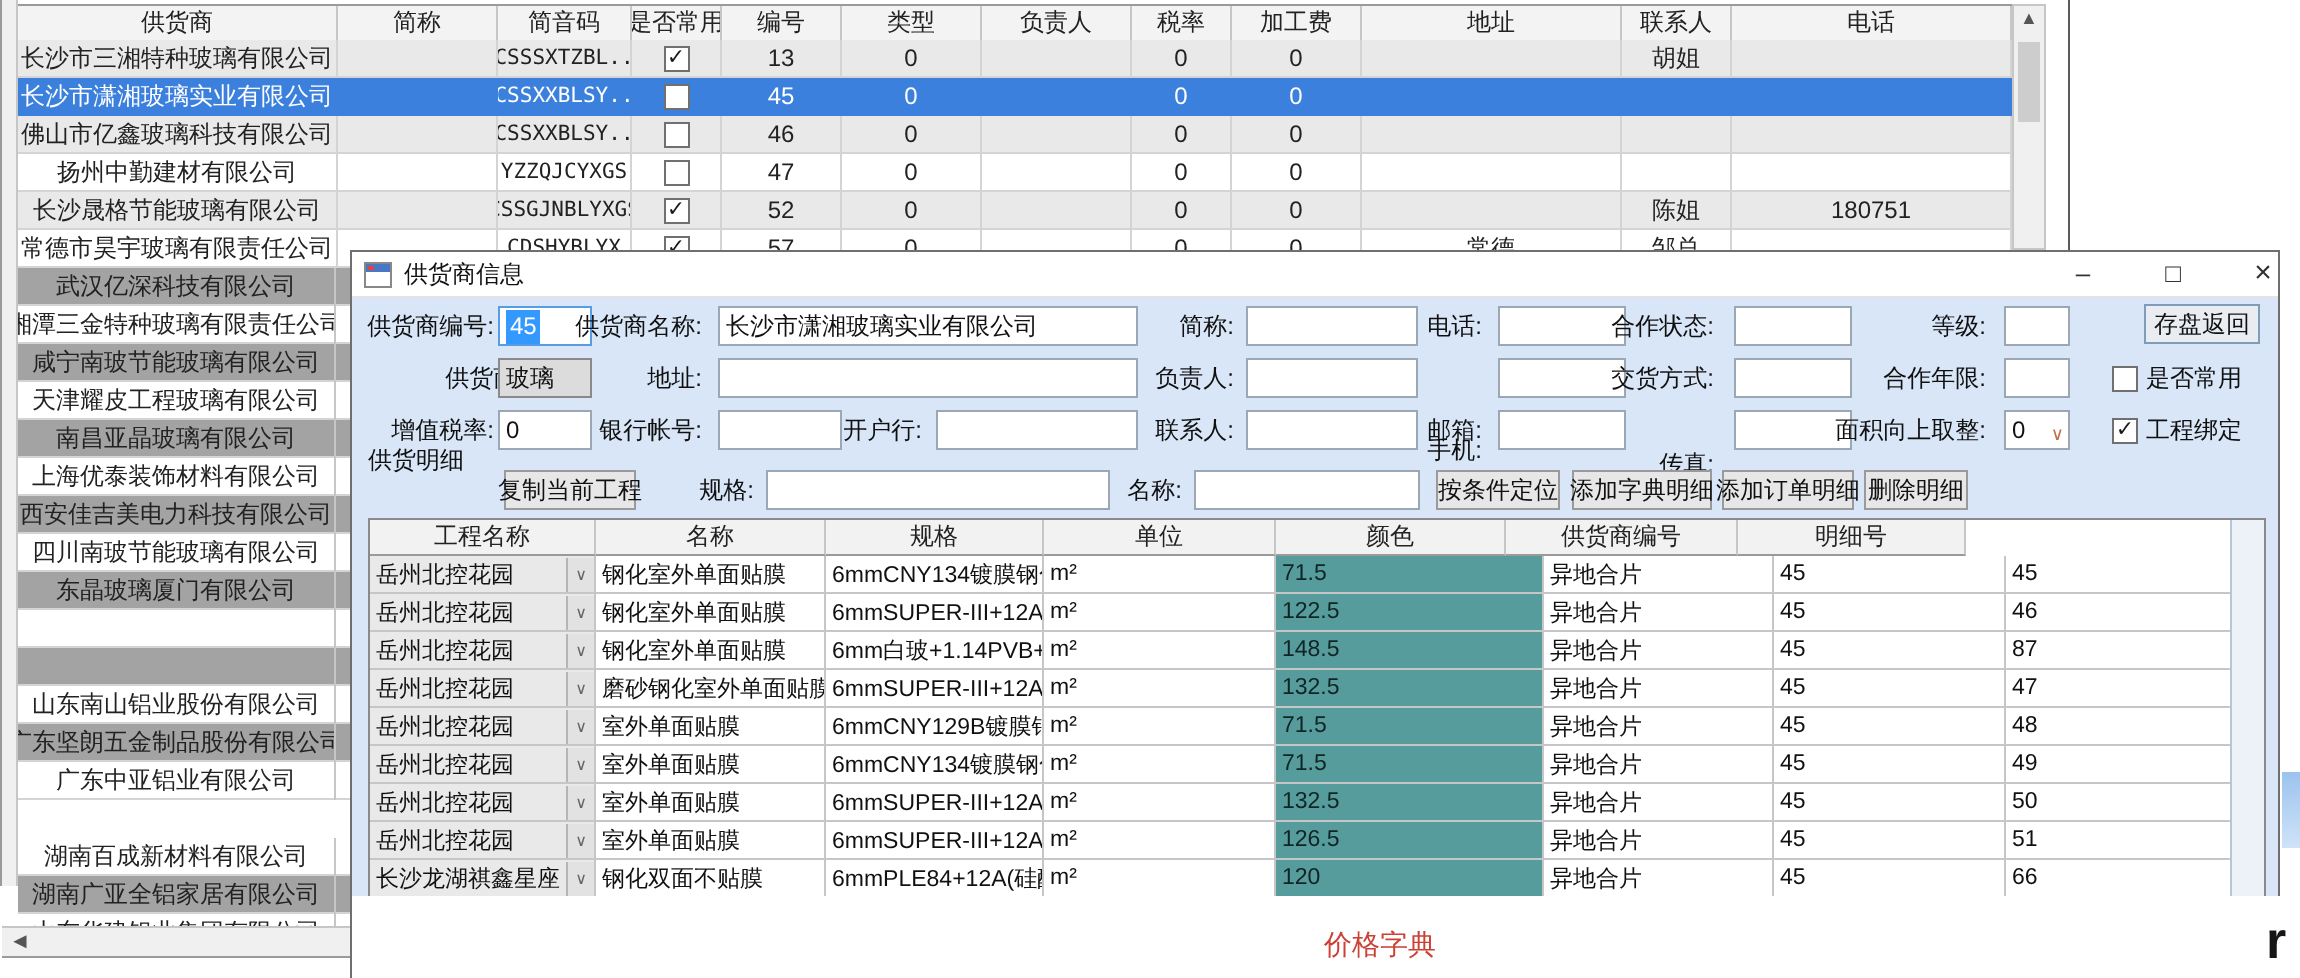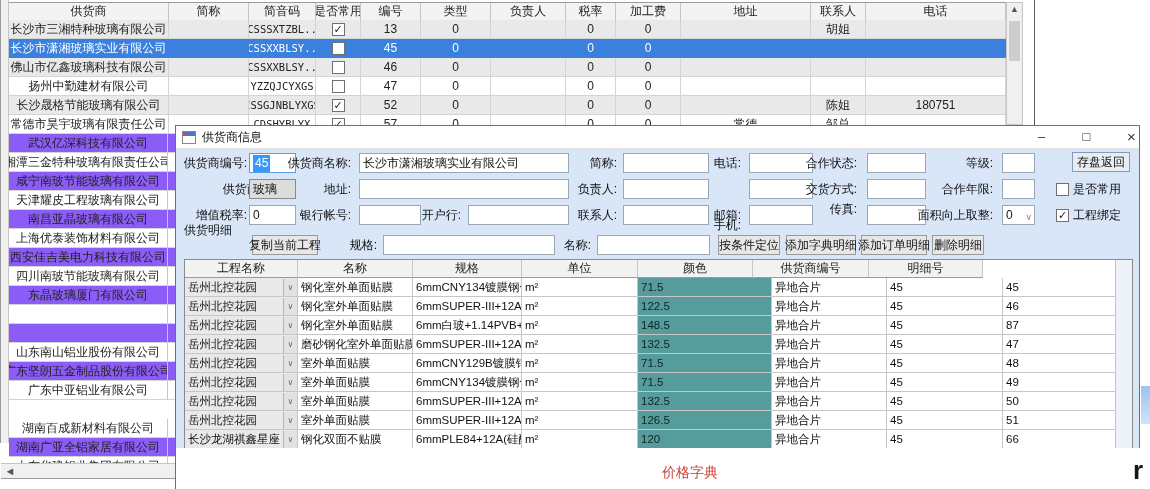--- a/index.html
+++ b/index.html
@@ -17,21 +17,21 @@
   .mt-row.alt{background:#e9e9e9;}
   .mt-row.sel{background:#3c80dd;color:#fff;}
   .mt-c{height:19px;border-right:1px solid #d4d4d4;border-bottom:1px solid #d4d4d4;display:flex;align-items:center;justify-content:center;
     font-size:12px;color:inherit;white-space:nowrap;overflow:hidden;}
   .mt-c.code{font-family:"DejaVu Sans Mono","Liberation Mono",monospace;font-size:10.5px;}
   .mt-row.sel .mt-c{border-right-color:#3c80dd;border-bottom-color:#3c80dd;}
   .cb{width:13px;height:13px;background:#fff;border:1px solid #707070;font-size:11px;line-height:11px;text-align:center;color:#1a1a1a;}
   
   #sb-rows{position:absolute;left:9px;top:134px;width:170px;height:329px;overflow:hidden;}
   .sb-row{position:absolute;left:0;width:170px;height:19px;background:#fff;border-bottom:1px solid #d4d4d4;display:flex;}
-  .sb-row.alt{background:#8b5cf6;}
+  .sb-row.alt{background:#a3a3a3;}
   .sb-cell{width:159px;height:19px;border-right:1px solid #c6c6c6;display:flex;align-items:center;justify-content:center;
     font-size:12px;color:#222;white-space:nowrap;overflow:hidden;}
   
   .vsb{position:absolute;left:1006px;top:2px;width:17px;height:123px;background:#f0f0f0;border:1px solid #c6c6c6;}
   .vsb .arr{position:absolute;left:0;top:1px;width:15px;text-align:center;font-size:9px;color:#555;}
   .vsb .thumb{position:absolute;left:2px;top:18px;width:11px;height:40px;background:#cdcdcd;}
   .hsb{position:absolute;left:1px;top:463px;width:178px;height:16px;background:#f0f0f0;border-top:1px solid #c6c6c6;border-bottom:1px solid #9a9a9a;}
   .hsb .arr{position:absolute;left:2px;top:1px;width:14px;height:13px;text-align:center;font-size:11px;line-height:13px;color:#555;}
   .win-rborder{position:absolute;left:1034px;top:0;width:1px;height:127px;background:#5a5a5a;}
 
@@ -300,21 +300,21 @@
     <div class="flabel" style="right:892px;top:79px;">增值税率:</div>
     <input class="fin" style="left: 73px; top: 79px; width: 47px;" value="0">
     <div class="flabel" style="right:788px;top:79px;">银行帐号:</div>
     <input class="fin" style="left: 183px; top: 79px; width: 62px;">
     <div class="flabel" style="right:678px;top:79px;">开户行:</div>
     <input class="fin" style="left: 292px; top: 79px; width: 101px;">
     <div class="flabel" style="right:522px;top:79px;">联系人:</div>
     <input class="fin" style="left: 447px; top: 79px; width: 86px;">
     <div class="flabel" style="right:398px;top:79px;">邮箱:</div>
     <input class="fin" style="left: 573px; top: 79px; width: 64px;">
-    <div class="flabel" style="right:282px;top:73px;">传真:</div>
+    <div class="flabel" style="right:282px;top:96px;">传真:</div>
     <input class="fin" style="left: 691px; top: 79px; width: 59px;">
     <div class="flabel" style="right:146px;top:79px;">面积向上取整:</div>
     <div class="fsel" style="left:826px;top:79px;width:33px;">
       <span>0</span>
       <span class="sarr">∨</span>
     </div>
     <div class="cbrow" style="left:880px;top:79px;">
       <span class="cb" id="cb-bind">✓</span>
       <span>工程绑定</span>
     </div>

